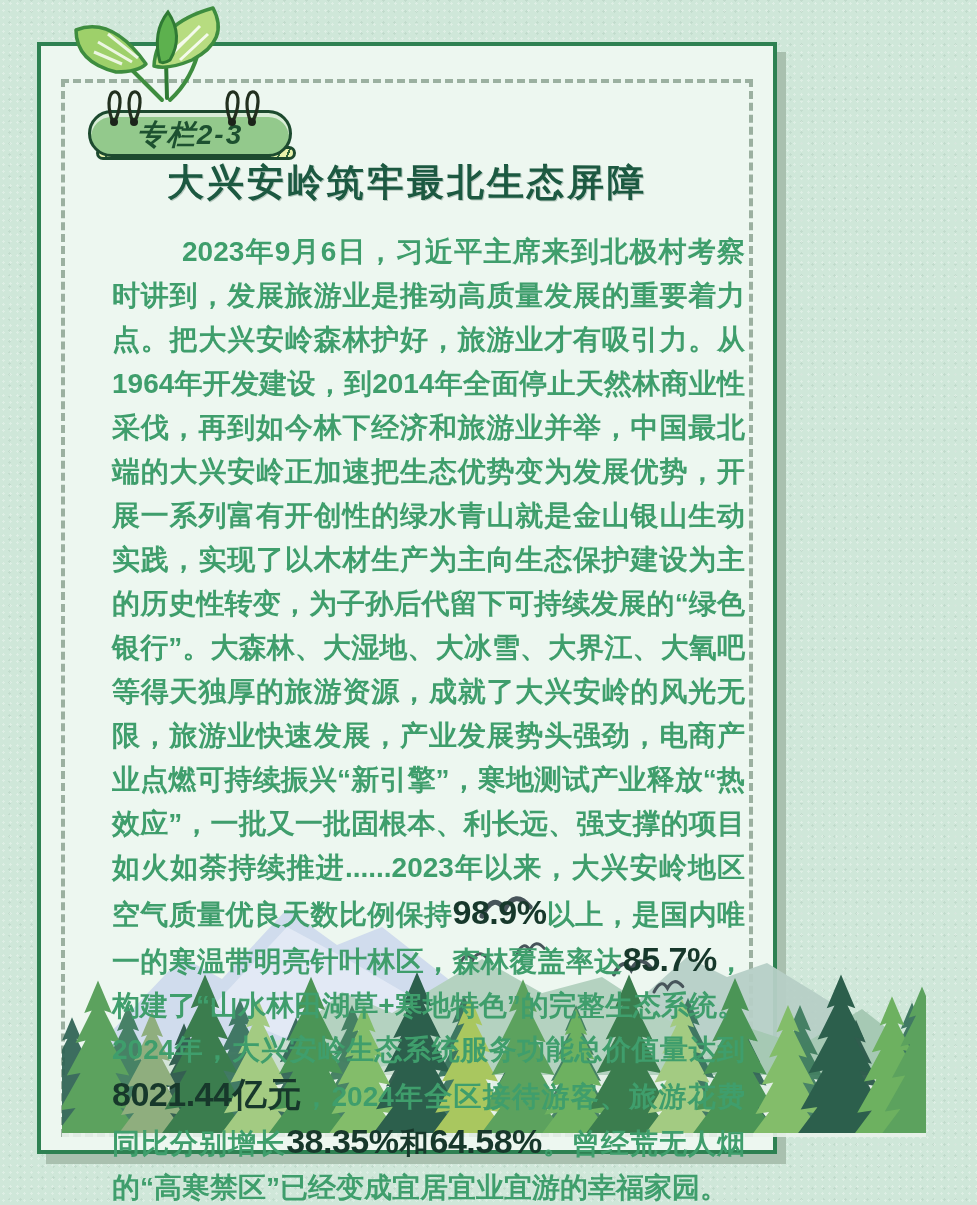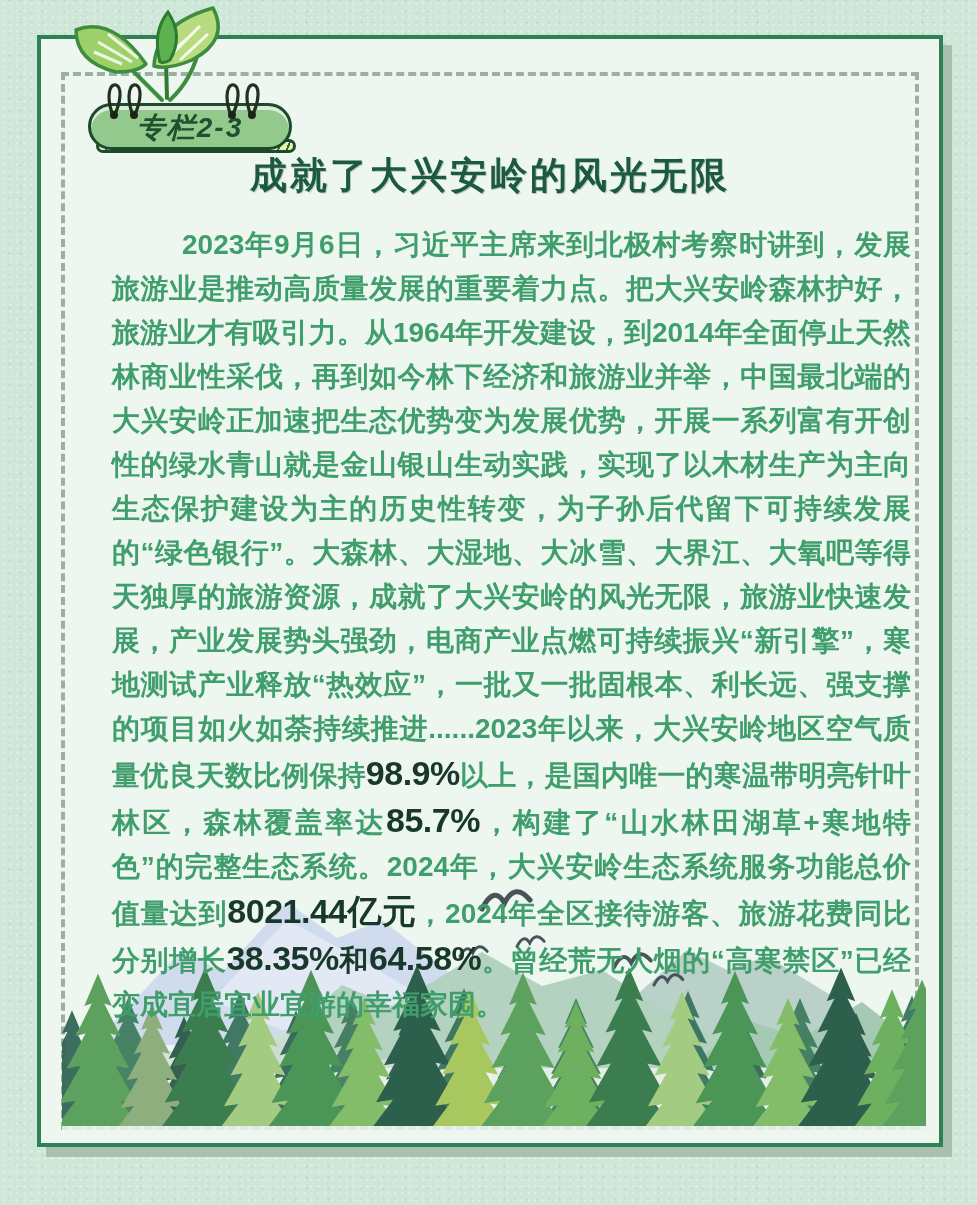--- a/index.html
+++ b/index.html
@@ -14,21 +14,21 @@
     position:relative;overflow:hidden;
     font-family:"Liberation Sans","DejaVu Sans",sans-serif;
     background-color:var(--page-bg);
     background-image:
       radial-gradient(rgba(255,255,255,.30) 1px, transparent 1.4px),
       radial-gradient(rgba(110,150,130,.14) 1px, transparent 1.4px);
     background-size:7px 7px, 11px 11px;
     background-position:0 0, 4px 6px;
   }
   .panel{
-    position:absolute;left:37px;top:35px;width:906px;height:1112px;
+    position:absolute;left:37px;top:42px;width:740px;height:1112px;
     background:var(--panel-bg);
     border:4px solid var(--panel-border);
     box-shadow:9px 10px 0 var(--panel-shadow);
   }
   .dashed-frame{
     position:absolute;left:20px;right:20px;top:33px;bottom:13px;
     border:4px dashed var(--dashed-border);
     z-index:0;
   }
   
@@ -102,21 +102,21 @@
       <path d="M162,36 C156,18 160,6 166,8 C172,10 171,24 165,37"></path>
     </g>
     <g fill="#1c241a">
       <circle cx="26" cy="38" r="4"></circle>
         <circle cx="46" cy="38" r="4"></circle>
       <circle cx="144" cy="38" r="4"></circle>
         <circle cx="164" cy="38" r="4"></circle>
     </g>
   </svg>
 
-  <h1 class="page-title">成就了大兴安岭的风光无限</h1>
+  <h1 class="page-title">大兴安岭筑牢最北生态屏障</h1>
 
   <p class="article"><span class="seg-normal">2023年9月6日，习近平主席来到北极村考察时讲到，发展旅游业是推动高质量发展的重要着力点。把大兴安岭森林护好，旅游业才有吸引力。从1964年开发建设，到2014年全面停止天然林商业性采伐，再到如今林下经济和旅游业并举，中国最北端的大兴安岭正加速把生态优势变为发展优势，开展一系列富有开创性的绿水青山就是金山银山生动实践，实现了以木材生产为主向生态保护建设为主的历史性转变，为子孙后代留下可持续发展的“绿色银行”。大森林、大湿地、大冰雪、大界江、大氧吧等得天独厚的旅游资源，成就了大兴安岭的风光无限，旅游业快速发展，产业发展势头强劲，电商产业点燃可持续振兴“新引擎”，寒地测试产业释放“热效应”，一批又一批固根本、利长远、强支撑的项目如火如荼持续推进......2023年以来，大兴安岭地区空气质量优良天数比例保持</span><span class="seg-stat">98.9%</span><span class="seg-normal">以上，是国内唯一的寒温带明亮针叶林区，森林覆盖率达</span><span class="seg-stat">85.7%</span><span class="seg-normal">，构建了“山水林田湖草+寒地特色”的完整生态系统。2024年，大兴安岭生态系统服务功能总价值量达到</span><span class="seg-stat">8021.44亿元</span><span class="seg-normal">，2024年全区接待游客、旅游花费同比分别增长</span><span class="seg-stat">38.35%</span><span class="seg-conj">和</span><span class="seg-stat">64.58%</span><span class="seg-normal">。曾经荒无人烟的“高寒禁区”已经变成宜居宜业宜游的幸福家园。</span></p>
 
   <svg class="scene" viewBox="0 0 864 250" preserveAspectRatio="none" aria-hidden="true">
     <defs>
       <polygon id="pineShape" points="0,-122 11,-96 5,-98 18,-72 10,-74 25,-46 14,-48 31,-18 18,-20 33,0 -33,0 -18,-20 -31,-18 -14,-48 -25,-46 -10,-74 -18,-72 -5,-98 -11,-96"></polygon>
       <path id="birdShape" d="M0,10 Q8,-6 15,6 Q22,-8 32,4" fill="none" stroke-width="3.4" stroke-linecap="round"></path>
     </defs>
 
     <g>

